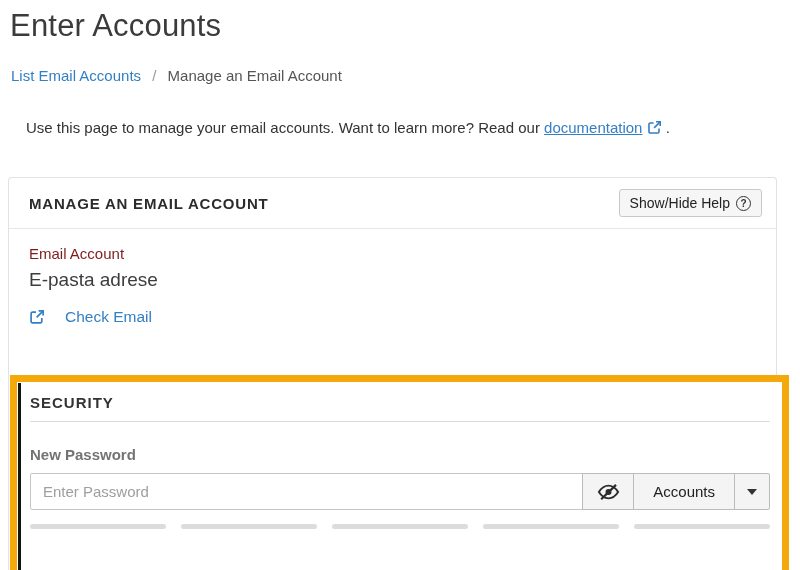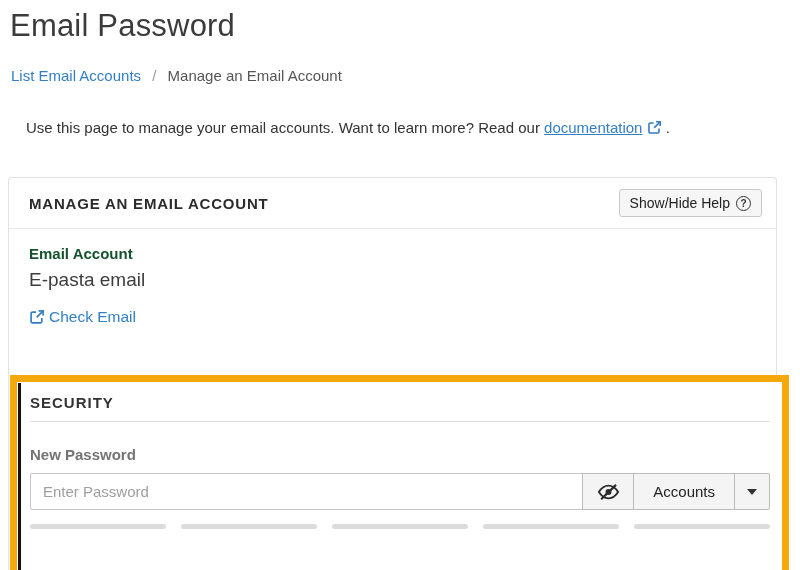--- a/index.html
+++ b/index.html
@@ -24,23 +24,23 @@
                  padding:11px 14px 11px 20px; border-bottom:1px solid #e7e7e7; }
   .card-title { font-size:15px; font-weight:700; letter-spacing:.8px; color:#2b2b2b; }
   .help-btn { display:inline-flex; align-items:center; gap:6px; background:#f6f6f6;
               border:1px solid #c9c9c9; border-radius:3px; padding:5px 10px;
               font-size:14px; color:#222; cursor:pointer; font-family:inherit; }
   .q-circle { display:inline-flex; align-items:center; justify-content:center;
               width:15px; height:15px; border:1.4px solid #333; border-radius:50%;
               font-size:10px; font-weight:700; color:#333; }
 
   .account-section { padding:16px 20px; }
-  .field-label { font-size:15px; font-weight:700; color:#14532d; margin-bottom:7px; }
+  .field-label { font-size:15px; font-weight:400; color:#7f1d1d; margin-bottom:7px; }
   .account-value { font-size:19px; color:#3d3d3d; margin-bottom:17px; }
-  .check-link { display:inline-flex; align-items:center; gap:4px; font-size:15.5px;
+  .check-link { display:inline-flex; align-items:center; gap:20px; font-size:15.5px;
                 color:var(--link,#337fc4); text-decoration:none; cursor:pointer; }
 
   
   .highlight { position:absolute; top:375px; left:10px; width:779px; height:243px;
                border:7px solid var(--hl,#f5a80a); background:#fff; z-index:5; }
   .hl-accent { position:absolute; left:1px; top:1px; bottom:1px; width:3px; background:#141414; }
   .sec-content { position:absolute; inset:0; padding:12px 12px 0 13px; }
   .sec-title { font-size:15px; font-weight:700; letter-spacing:1px; color:#333; }
   .rule { height:1px; background:#dcdcdc; margin-top:10px; }
   .np-label { margin-top:24px; font-size:15px; font-weight:700; color:#737373; }
@@ -57,21 +57,21 @@
   .caret { width:0; height:0; border-left:5px solid transparent; border-right:5px solid transparent;
            border-top:6px solid #333; }
   .strength { display:flex; gap:15px; margin-top:14px; }
   .strength .bar { flex:1; height:5px; background:#dcdcdc; border-radius:3px; }
 </style>
 </head>
 <body>
 
 <div id="screen">
 
-  <h1 class="page-title">Email Password</h1>
+  <h1 class="page-title">Enter Accounts</h1>
 
   <div class="breadcrumb">
     <a class="bc-link">List Email Accounts</a>
     <span class="bc-sep">/</span>
     <span class="bc-current">Manage an Email Account</span>
   </div>
 
   <p class="intro">
     <span>Use this page to manage your email accounts. Want to learn more? Read our </span><a>documentation</a>
     <span class="ext-icon"><svg width="15" height="15" viewBox="0 0 16 16">
@@ -85,21 +85,21 @@
     <div class="card-header">
       <div class="card-title">MANAGE AN EMAIL ACCOUNT</div>
       <button class="help-btn">
         <span>Show/Hide Help</span>
         <span class="q-circle">?</span>
       </button>
     </div>
 
     <div class="account-section">
       <div class="field-label">Email Account</div>
-      <div class="account-value">E-pasta email</div>
+      <div class="account-value">E-pasta adrese</div>
       <a class="check-link">
         <span class="ext-icon"><svg width="16" height="16" viewBox="0 0 16 16">
               <path d="M12.8 9v3.6c0 .7-.6 1.3-1.3 1.3H3.4c-.7 0-1.3-.6-1.3-1.3V4.5c0-.7.6-1.3 1.3-1.3H7" fill="none" stroke="currentColor" stroke-width="1.7"></path>
               <path d="M9.6 1.9h4.5v4.5" fill="none" stroke="currentColor" stroke-width="1.7"></path>
               <path d="M13.7 2.3 7.6 8.4" fill="none" stroke="currentColor" stroke-width="1.7"></path>
             </svg></span>
         <span>Check Email</span>
       </a>
     </div>
   </div>

